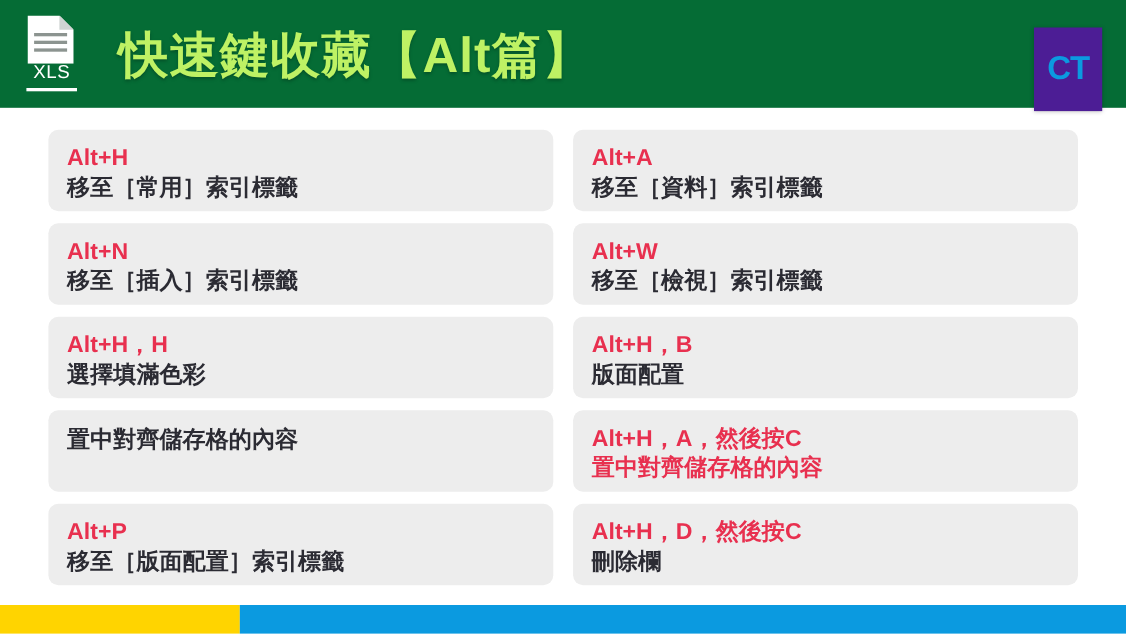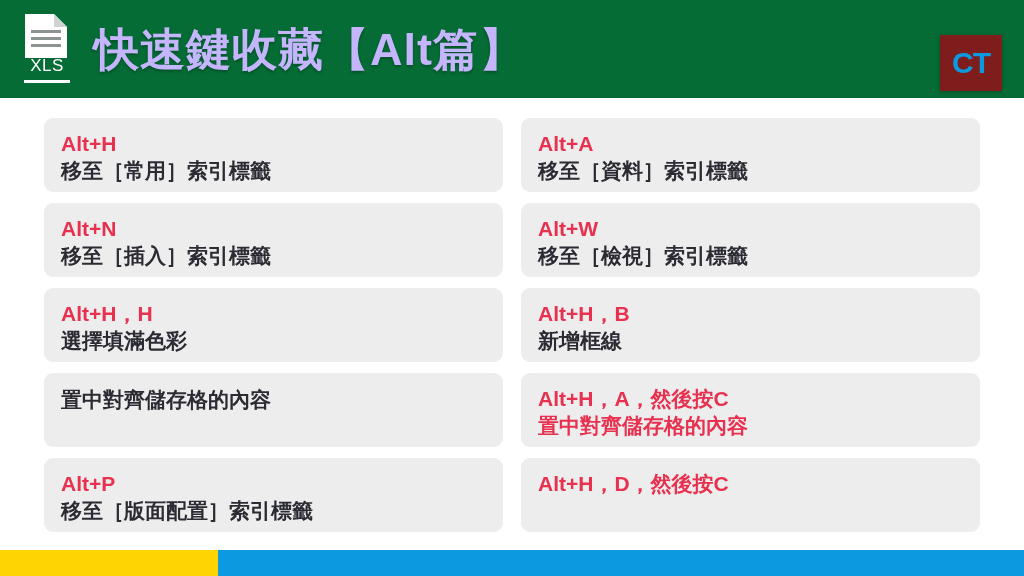--- a/index.html
+++ b/index.html
@@ -55,36 +55,36 @@
   }
   .xls-underline {
     position: absolute;
     left: 8px; top: 70px;
     width: 46px;
     height: 3px;
     background: #ffffff;
   }
 
   .header-title {
-    color: #c4b5fd;
+    color: #bef264;
     font-size: 45px;
     font-weight: bold;
     letter-spacing: 1px;
     line-height: 1;
     white-space: nowrap;
-    margin-left: 6px;
+    margin-left: 20px;
     text-shadow: 0 2px 3px rgba(0,0,0,0.25);
   }
 
   .header-spacer { flex: 1 1 auto; }
 
   .ct-logo {
     width: 62px;
-    height: 56px;
-    background: #7f1d1d;
+    height: 76px;
+    background: #4c1d95;
     display: flex;
     align-items: center;
     justify-content: center;
     flex: 0 0 auto;
     box-shadow: 0 1px 4px rgba(0,0,0,0.25);
     margin-top: 28px;
   }
   .ct-logo-text {
     color: #0b9ae0;
     font-size: 30px;
@@ -213,28 +213,29 @@
     <div class="card">
       <div class="card-key">Alt+A</div>
       <div class="card-desc">移至［資料］索引標籤</div>
     </div>
     <div class="card">
       <div class="card-key">Alt+W</div>
       <div class="card-desc">移至［檢視］索引標籤</div>
     </div>
     <div class="card">
       <div class="card-key">Alt+H，B</div>
-      <div class="card-desc">新增框線</div>
+      <div class="card-desc">版面配置</div>
     </div>
     <div class="card">
       <div class="card-key">Alt+H，A，然後按C</div>
       <div class="card-desc accent">置中對齊儲存格的內容</div>
     </div>
     <div class="card">
       <div class="card-key">Alt+H，D，然後按C</div>
+      <div class="card-desc">刪除欄</div>
     </div>
   </div>
 
 </div>
 
 <div class="footer">
   <div class="footer-yellow"></div>
   <div class="footer-blue"></div>
 </div>
 

